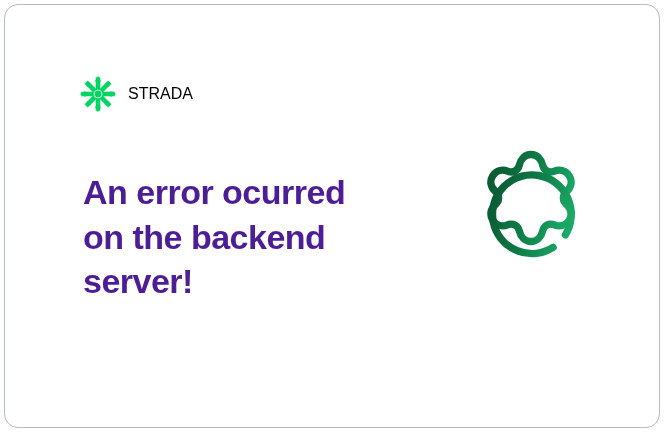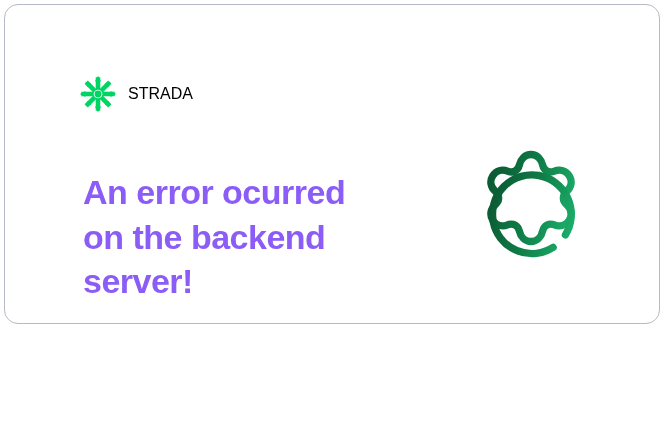--- a/index.html
+++ b/index.html
@@ -12,21 +12,21 @@
     height: 436px;
     overflow: hidden;
     font-family: "Liberation Sans", sans-serif;
   }
 
   #error-card {
     position: absolute;
     left: 4px;
     top: 4px;
     width: 656px;
-    height: 320px;
+    height: 424px;
     box-sizing: border-box;
     background: #ffffff;
     border: 1px solid #b6bac4;
     border-radius: 14px;
   }
 
   
   #brand-lockup {
     position: absolute;
     left: 74px;
@@ -46,21 +46,21 @@
   #error-message {
     position: absolute;
     left: 78px;
     top: 165px;
     width: 300px;
     margin: 0;
     font-size: 34px;
     font-weight: 700;
     line-height: 1.31;
     letter-spacing: -0.5px;
-    color: #8b5cf6;
+    color: #4c1d95;
     font-family: "Liberation Sans", sans-serif;
   }
 
   
   #gear-illustration {
     position: absolute;
     left: 444px;
     top: 138px;
     width: 164px;
     height: 164px;

